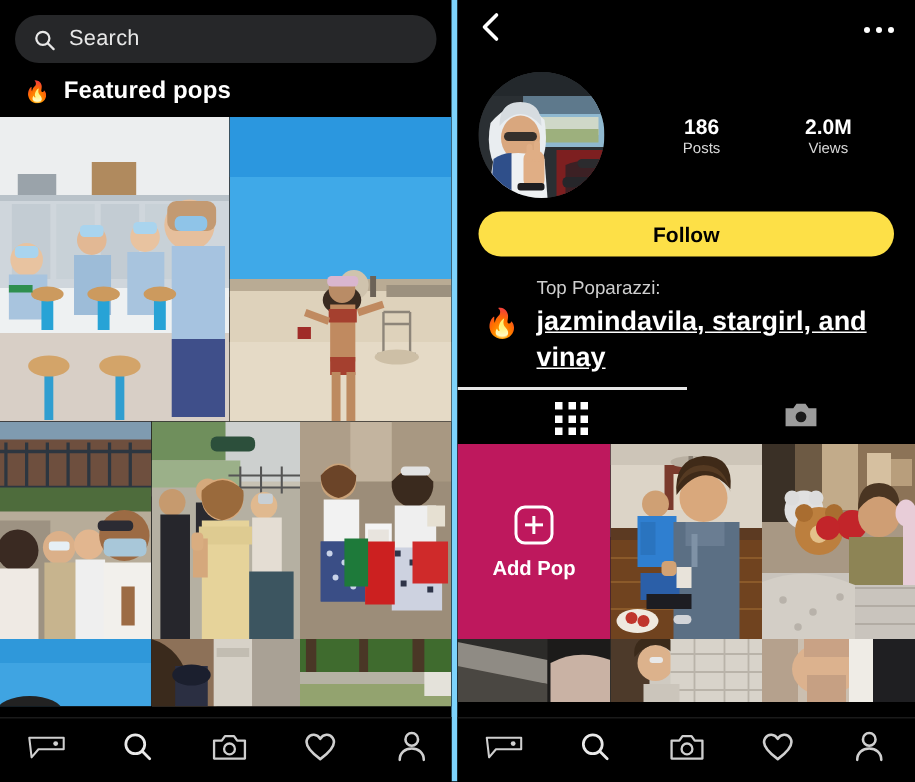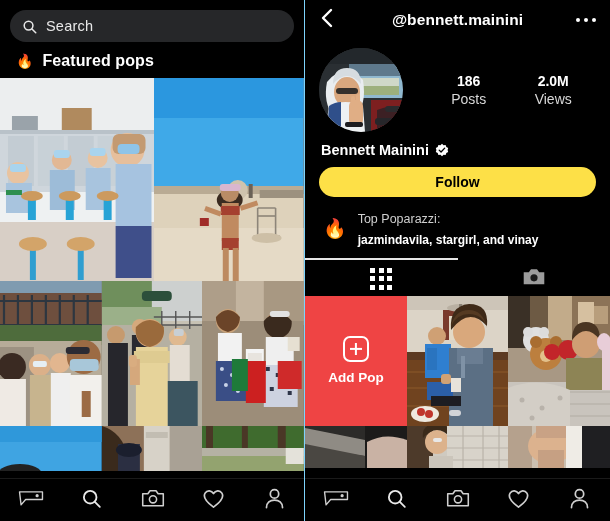--- a/index.html
+++ b/index.html
@@ -4,21 +4,21 @@
 <style>
   * { margin:0; padding:0; box-sizing:border-box; }
   html,body {
     width:610px; height:521px;
     background:#000;
     font-family:"Liberation Sans", sans-serif;
     overflow:hidden;
   }
   .screen { width:610px; height:521px; display:flex; background:#000; position:relative; }
   .panel { width:305px; height:521px; position:relative; background:#000; overflow:hidden; }
-  .panel.left { border-right:1px solid #7dd3fc; }
+  .panel.left { border-right:4px solid #7dd3fc; }
 
   
   .search-wrap { padding:10px 10px 0 10px; }
   .search-bar {
     height:32px; background:#262729; border-radius:16px;
     display:flex; align-items:center; padding:0 12px; gap:9px;
   }
   .search-bar .sicon { flex:0 0 auto; display:flex; }
   .search-text { color:#e8e8e8; font-size:14.5px; letter-spacing:.2px; }
 
@@ -47,54 +47,54 @@
   .dots i { width:4.5px; height:4.5px; border-radius:50%; background:#fff; display:block; }
 
   .profile-top { display:flex; align-items:center; padding:8px 14px 0 14px; gap:14px; }
   .avatar {
     width:84px; height:84px; border-radius:50%;
     overflow:hidden; flex:0 0 auto; background:#2a2a2a; position:relative;
   }
   .stats { display:flex; flex:1; justify-content:space-around; padding-left:10px; margin-top:2px; }
   .stat { text-align:center; }
   .stat .num { color:#fff; font-size:14px; font-weight:bold; line-height:1.25; }
-  .stat .lbl { color:#d8d8d8; font-size:14px; line-height:1.35; }
+  .stat .lbl { color:#d8d8d8; font-size:10px; line-height:1.35; }
 
   .name-row { display:flex; align-items:center; gap:6px; padding:10px 14px 0 16px; }
   .dispname { color:#fff; font-size:14.5px; font-weight:bold; }
   .verified { width:14px; height:14px; flex:0 0 auto; }
 
   .follow-wrap { padding:9px 14px 0 14px; }
   .follow-btn {
     height:30px; background:#fde047; border-radius:15px;
     display:flex; align-items:center; justify-content:center;
     color:#000; font-size:14px; font-weight:bold; cursor:pointer;
     border:none; width:100%; font-family:inherit;
   }
 
   .pop-row { display:flex; align-items:center; gap:11px; padding:11px 14px 0 18px; }
   .pop-fire { font-size:19px; line-height:1; }
   .pop-text { line-height:1.3; }
   .pop-title { color:#cfcfcf; font-size:12.5px; }
-  .pop-names { color:#fff; font-size:12px; font-weight:bold; }
+  .pop-names { color:#fff; font-size:18px; font-weight:bold;text-decoration:underline; }
 
   .tabs { display:flex; margin-top:12px; height:34px; position:relative; }
   .tab { flex:1; display:flex; align-items:center; justify-content:center; cursor:pointer; }
   .tab.active::after {
     content:""; position:absolute; top:-4px; left:0; width:50%;
     height:2px; background:#e6e6e6;
   }
   .gridglyph { display:grid; grid-template-columns:repeat(3,5px); gap:3.5px; }
   .gridglyph i { width:5px; height:5px; background:#fff; display:block; }
 
   .rgrid { display:flex; flex-direction:column; }
   .rrow { display:flex; }
 
   .addpop {
-    background:#ef4444; display:flex; flex-direction:column;
+    background:#be185d; display:flex; flex-direction:column;
     align-items:center; justify-content:center; gap:8px; cursor:pointer;
   }
   .plusbox {
     width:26px; height:26px; border:2.2px solid #fff; border-radius:7px;
     position:relative;
   }
   .plusbox::before, .plusbox::after {
     content:""; position:absolute; background:#fff;
   }
   .plusbox::before { left:5px; right:5px; top:50%; height:2.2px; transform:translateY(-50%); }
@@ -386,21 +386,20 @@
   <div class="panel right">
 
     <div class="pheader">
       <div class="back-btn">
         <span>
           <svg width="16" height="20" viewBox="0 0 14 20" fill="none" stroke="#fff" stroke-width="2.4" stroke-linecap="round" stroke-linejoin="round">
             <polyline points="11,2 3,10 11,18"></polyline>
           </svg>
         </span>
       </div>
-      <div class="handle">@bennett.mainini</div>
       <div class="dots">
           <i></i>
           <i></i>
           <i></i>
         </div>
     </div>
 
     <div class="profile-top">
       <div class="avatar">
         <svg class="ph" viewBox="0 0 84 84" preserveAspectRatio="none">
@@ -431,29 +430,20 @@
           <div class="num">186</div>
           <div class="lbl">Posts</div>
         </div>
         <div class="stat">
           <div class="num">2.0M</div>
           <div class="lbl">Views</div>
         </div>
       </div>
     </div>
 
-    <div class="name-row">
-      <span class="dispname">Bennett Mainini</span>
-      <span class="verified">
-        <svg width="14" height="14" viewBox="0 0 24 24">
-          <path fill="#fff" d="M12 1.4 L14.6 3.9 L18.2 3.4 L19.4 6.8 L22.6 8.6 L21.6 12 L22.6 15.4 L19.4 17.2 L18.2 20.6 L14.6 20.1 L12 22.6 L9.4 20.1 L5.8 20.6 L4.6 17.2 L1.4 15.4 L2.4 12 L1.4 8.6 L4.6 6.8 L5.8 3.4 L9.4 3.9 Z"></path>
-          <polyline points="7.2,12.2 10.4,15.3 16.6,8.8" fill="none" stroke="#000" stroke-width="2.3" stroke-linecap="round" stroke-linejoin="round"></polyline>
-        </svg>
-      </span>
-    </div>
 
     <div class="follow-wrap">
       <button class="follow-btn">Follow</button>
     </div>
 
     <div class="pop-row">
       <span class="pop-fire">🔥</span>
       <span class="pop-text">
         <span class="pop-title">Top Poparazzi:</span><br>
         <span class="pop-names">jazmindavila, stargirl, and vinay</span>

